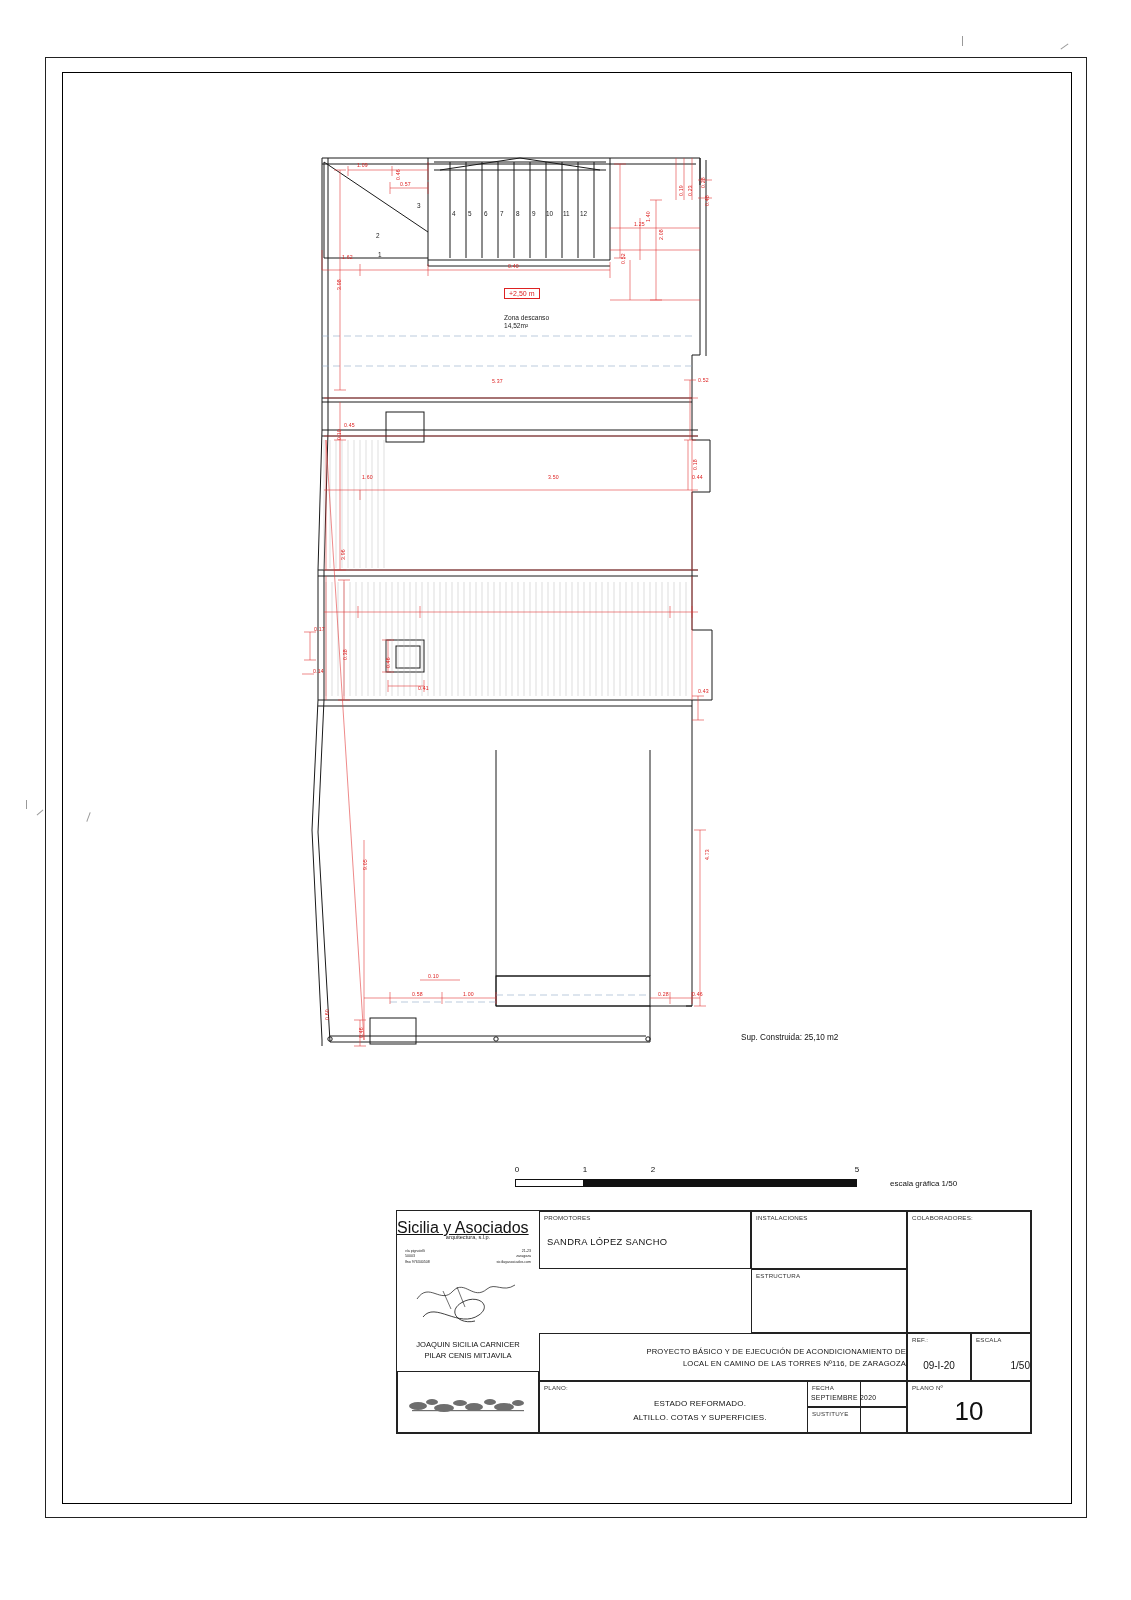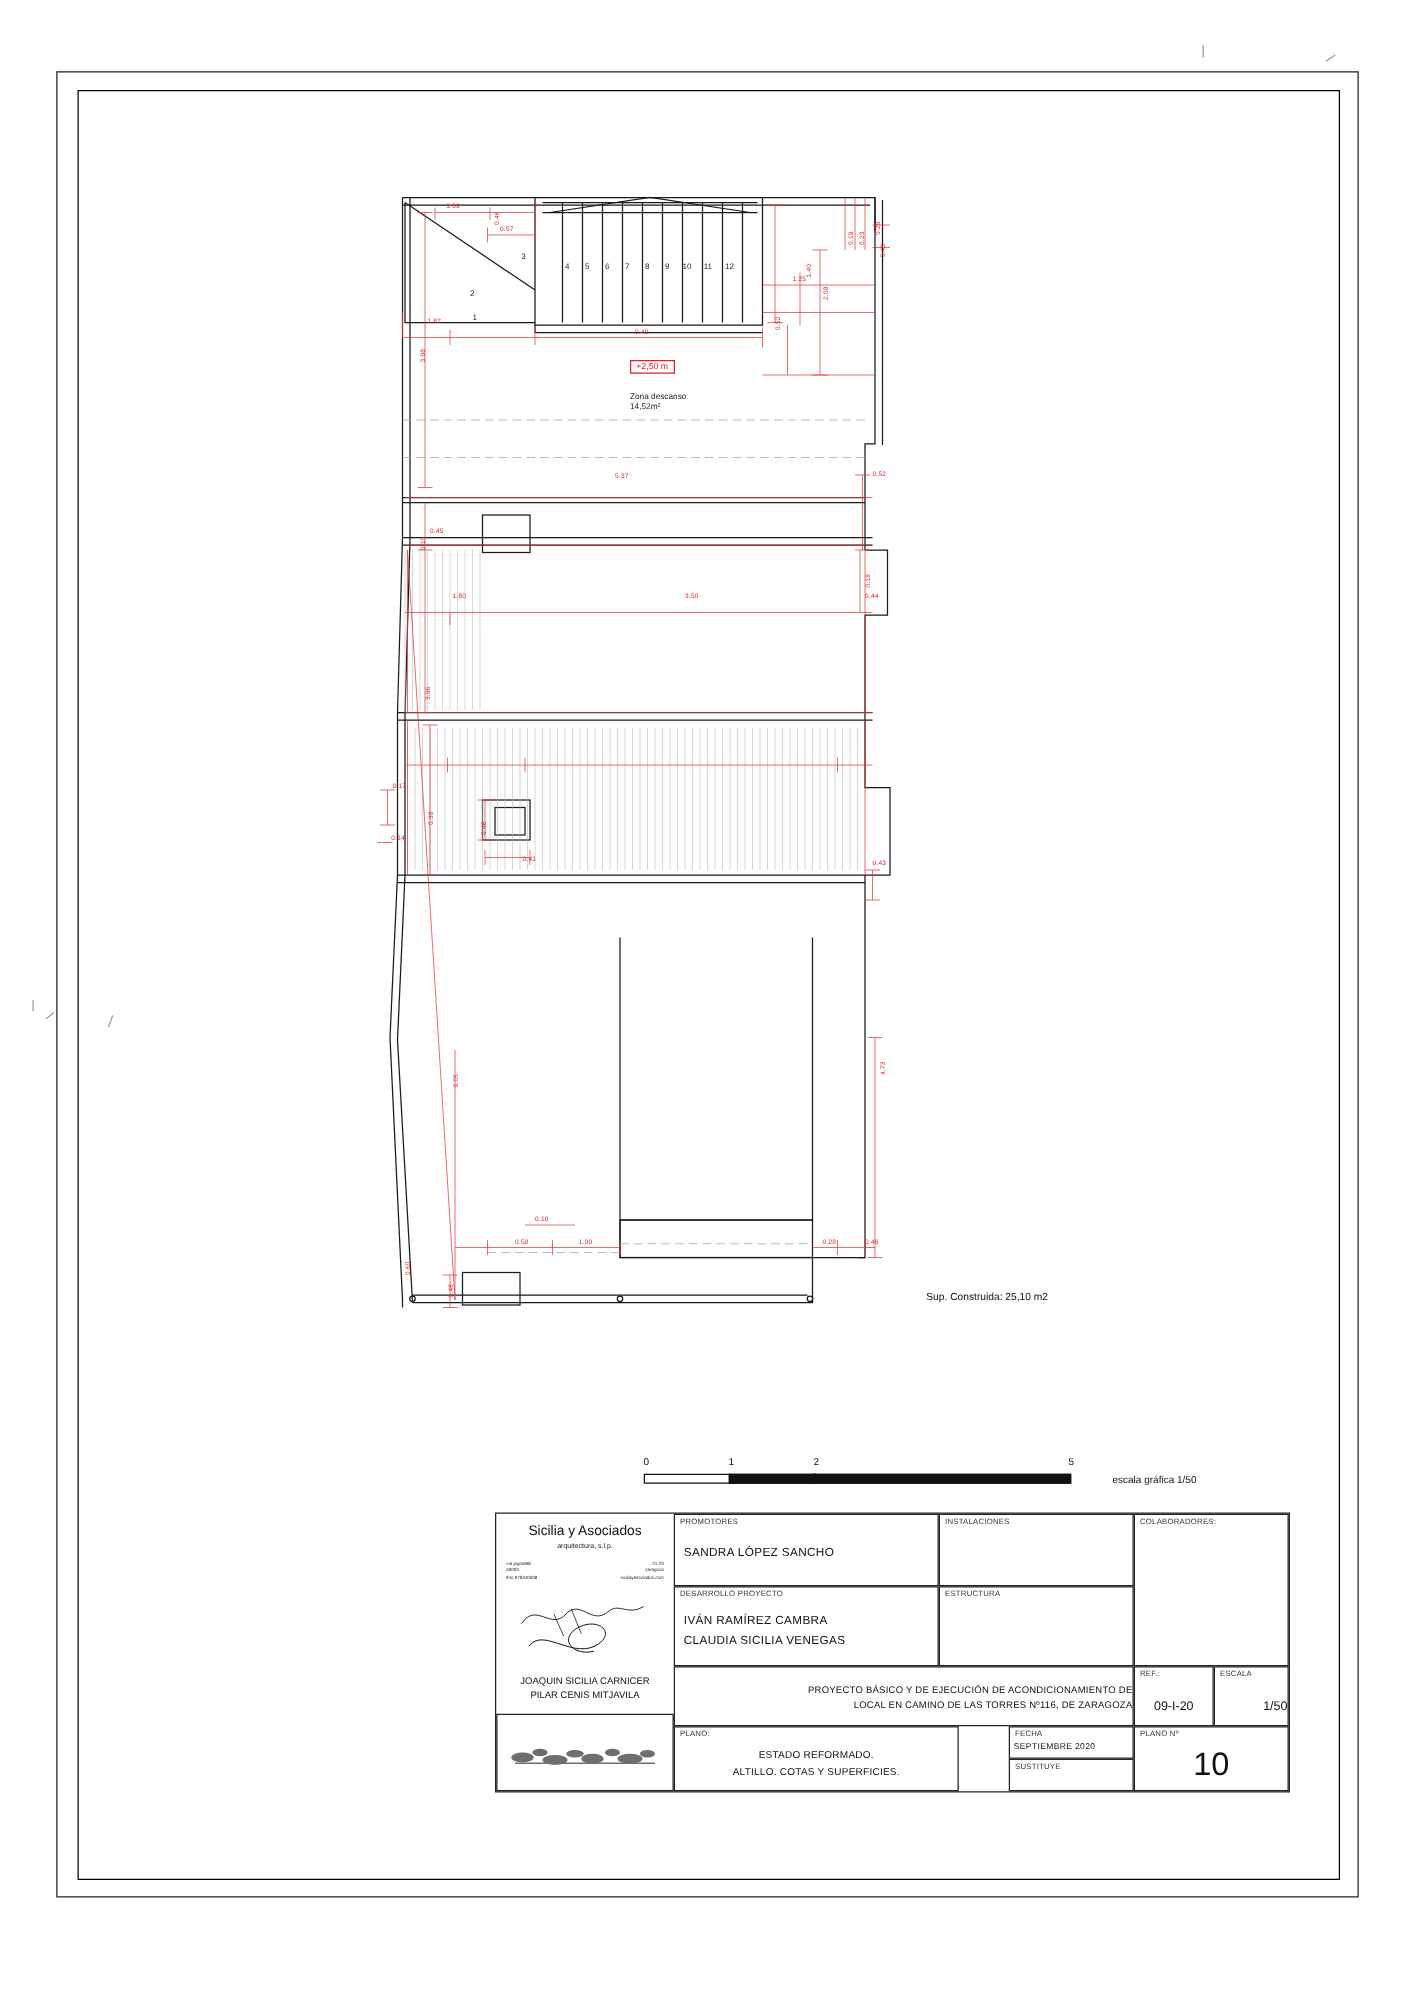--- a/index.html
+++ b/index.html
@@ -21,21 +21,21 @@
   
   .scalebar{position:absolute;left:515px;top:1165px;width:370px;height:30px;}
   .sb-seg{position:absolute;top:14px;height:6px;border:1px solid #111;}
   .sb-lab{position:absolute;top:0;font-size:8px;color:#111;transform:translateX(-50%);}
   .sb-text{position:absolute;left:375px;top:14px;font-size:8px;color:#111;white-space:nowrap;}
   
   .tb{position:absolute;left:396px;top:1210px;width:634px;height:222px;border:1px solid #222;}
   .cell{position:absolute;border:1px solid #222;box-sizing:border-box;}
   .cell-lab{position:absolute;left:4px;top:2px;font-size:6.2px;color:#333;letter-spacing:.2px;}
   .cell-val{position:absolute;left:7px;font-size:9.4px;color:#111;letter-spacing:.3px;}
-  .firm-name{position:absolute;width:100%;text-align:center;font-size:11px;color:#111;}
+  .firm-name{position:absolute;width:100%;text-align:left;font-size:16px;color:#111;text-decoration:underline;}
   .firm-sub{position:absolute;width:100%;text-align:center;font-size:5.6px;color:#222;}
   .firm-addr{position:absolute;font-size:3.6px;color:#222;line-height:1.5;}
   .signers{position:absolute;width:100%;text-align:center;font-size:7.6px;color:#111;line-height:1.45;}
   .proj-txt{position:absolute;width:100%;text-align:right;font-size:7.6px;color:#111;line-height:1.4;letter-spacing:.2px;}
   .plano-txt{position:absolute;width:100%;text-align:center;font-size:8px;color:#111;line-height:1.5;letter-spacing:.2px;}
   .big-num{position:absolute;width:100%;text-align:center;font-size:26px;color:#111;}
   .sm-val{position:absolute;width:100%;text-align:center;font-size:10px;color:#111;}
   .sig-scribble{position:absolute;}
 </style>
 </head>
@@ -417,46 +417,41 @@
     </div>
 
     <div class="cell" style="left:354px;top:0;width:156px;height:58px;">
       <div class="cell-lab">INSTALACIONES</div>
     </div>
 
     <div class="cell" style="left:510px;top:0;width:124px;height:122px;">
       <div class="cell-lab">COLABORADORES:</div>
     </div>
 
-    <div class="cell" style="left:142px;top:58px;width:212px;height:64px;">
-      <div class="cell-lab">DESARROLLO PROYECTO</div>
-      <div class="cell-val" style="top:20px;">IVÁN RAMÍREZ CAMBRA</div>
-      <div class="cell-val" style="top:36px;">CLAUDIA SICILIA VENEGAS</div>
-    </div>
 
     <div class="cell" style="left:354px;top:58px;width:156px;height:64px;">
       <div class="cell-lab">ESTRUCTURA</div>
     </div>
 
     <div class="cell" style="left:142px;top:122px;width:368px;height:48px;">
       <div class="proj-txt" style="top:13px;">PROYECTO BÁSICO Y DE EJECUCIÓN DE ACONDICIONAMIENTO DE</div>
       <div class="proj-txt" style="top:25px;">LOCAL EN CAMINO DE LAS TORRES Nº116, DE ZARAGOZA</div>
     </div>
 
     <div class="cell" style="left:510px;top:122px;width:64px;height:48px;">
       <div class="cell-lab">REF.:</div>
       <div class="sm-val" style="top:26px;">09-I-20</div>
     </div>
 
     <div class="cell" style="left:574px;top:122px;width:60px;height:48px;">
       <div class="cell-lab">ESCALA</div>
       <div class="sm-val" style="top:26px;text-align:right;">1/50</div>
     </div>
 
-    <div class="cell" style="left:142px;top:170px;width:228px;height:52px;">
+    <div class="cell" style="left:142px;top:170px;width:322px;height:52px;">
       <div class="cell-lab">PLANO:</div>
       <div class="plano-txt" style="top:16px;">ESTADO REFORMADO.</div>
       <div class="plano-txt" style="top:30px;">ALTILLO. COTAS Y SUPERFICIES.</div>
     </div>
 
     <div class="cell" style="left:410px;top:170px;width:100px;height:26px;">
       <div class="cell-lab">FECHA</div>
       <div class="cell-val" style="left:3px;top:12px;font-size:6.8px;">SEPTIEMBRE 2020</div>
     </div>
 

